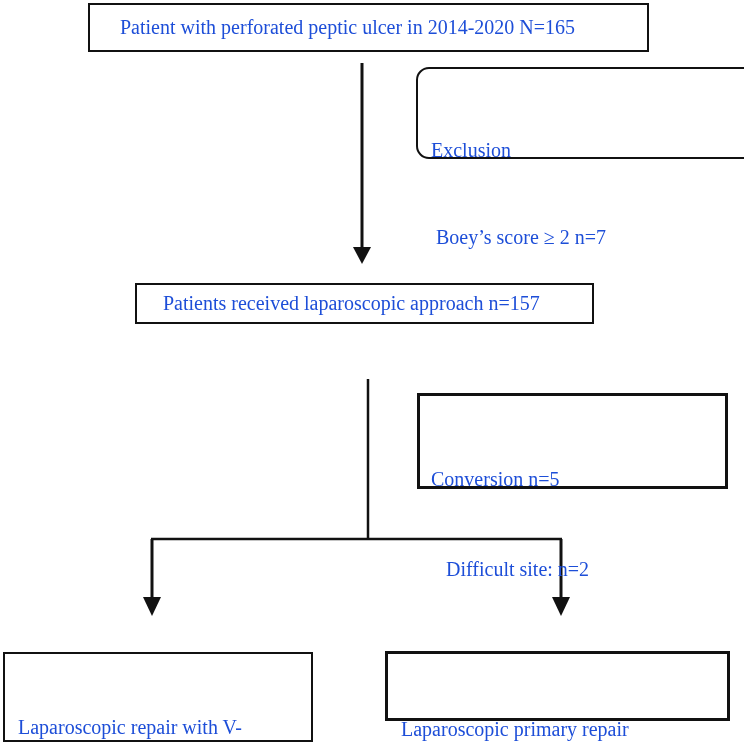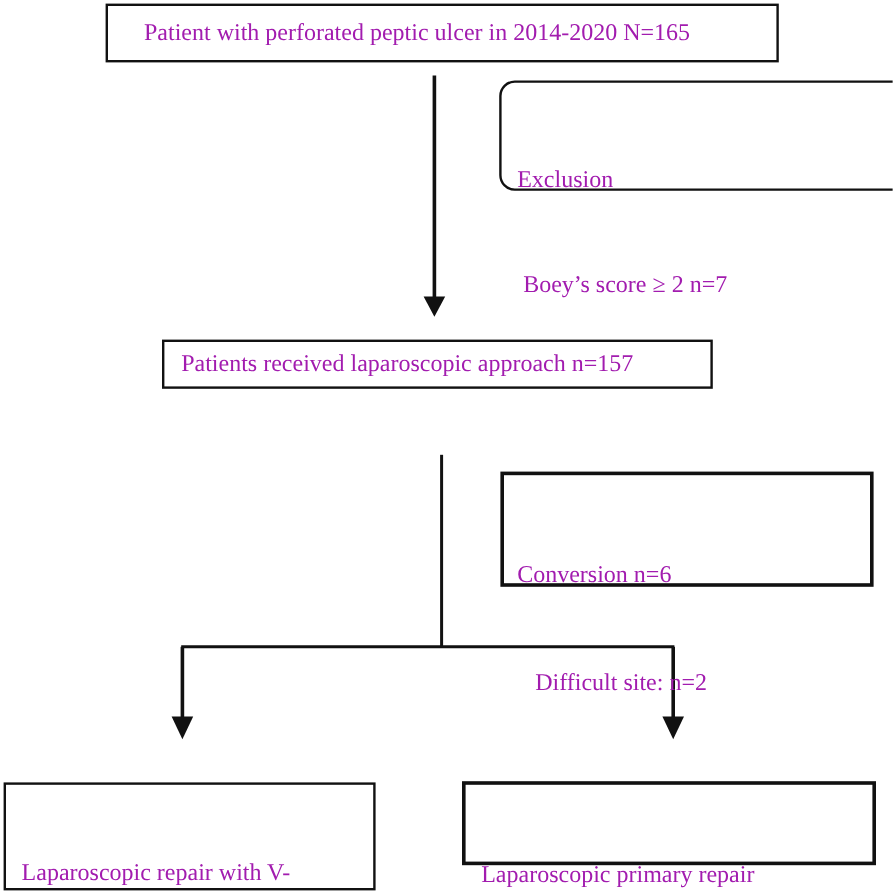--- a/index.html
+++ b/index.html
@@ -6,21 +6,21 @@
     margin: 0;
     padding: 0;
     background: #ffffff;
   }
   .canvas {
     position: relative;
     width: 744px;
     height: 746px;
     background: #ffffff;
     font-family: "Liberation Serif", "DejaVu Serif", serif;
-    color: #a21caf;
+    color: #1d4ed8;
     overflow: hidden;
   }
   .connectors {
     position: absolute;
     left: 0;
     top: 0;
     width: 744px;
     height: 746px;
   }
   .node {
@@ -35,21 +35,21 @@
   .node.thick { border-width: 3px; }
   .node.center-line {
     display: flex;
     align-items: center;
   }
   .line { white-space: pre; }
 
   
   #total-box        { left: 88px;  top: 3px;   width: 561px; height: 49px;  padding-left: 30px; }
   #exclusion-box    { left: 416px; top: 67px;  width: 355px; height: 92px;  padding: 9px 0 0 13px; border-radius: 13px; }
-  #laparoscopic-box { left: 135px; top: 283px; width: 459px; height: 41px;  padding-left: 14px; }
+  #laparoscopic-box { left: 135px; top: 283px; width: 459px; height: 41px;  padding-left: 26px; }
   #conversion-box   { left: 417px; top: 393px; width: 311px; height: 96px;  padding: 8px 0 0 11px; line-height: 30px; }
   #v-group-box      { left: 3px;   top: 652px; width: 310px; height: 90px;  padding: 6px 0 0 13px; line-height: 27px; }
   #p-group-box      { left: 385px; top: 651px; width: 345px; height: 70px;  padding: 5px 0 0 13px; line-height: 28px; }
 </style>
 </head>
 <body>
 
 <div class="canvas">
 
   <svg class="connectors" viewBox="0 0 744 746" xmlns="http://www.w3.org/2000/svg">
@@ -83,21 +83,21 @@
   <div class="node" id="exclusion-box">
     <div class="line">Exclusion</div>
     <div class="line"> Boey’s score ≥ 2 n=7</div>
   </div>
 
   <div class="node center-line" id="laparoscopic-box">
     <div class="line">Patients received laparoscopic approach n=157</div>
   </div>
 
   <div class="node thick" id="conversion-box">
-    <div class="line">Conversion n=6</div>
+    <div class="line">Conversion n=5</div>
     <div class="line">   Difficult site: n=2</div>
   </div>
 
   <div class="node" id="v-group-box">
     <div class="line">Laparoscopic repair with V-</div>
     
     
   </div>
 
   <div class="node thick" id="p-group-box">

